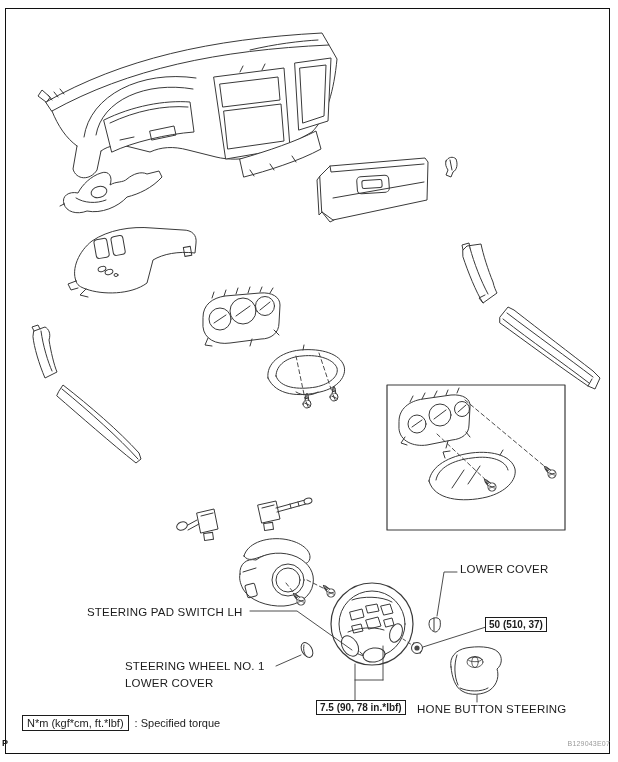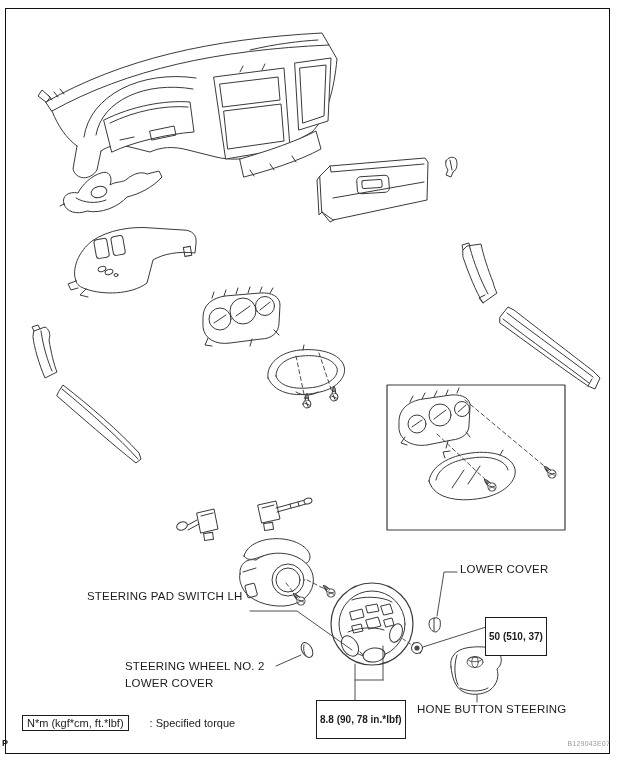--- a/index.html
+++ b/index.html
@@ -4,23 +4,23 @@
 <style>
   html,body{margin:0;padding:0;background:#ffffff;}
   .page{position:relative;width:618px;height:762px;background:#fff;overflow:hidden;
         font-family:"Liberation Sans",sans-serif;}
   .frame{position:absolute;left:5px;top:8px;width:605px;height:746px;
          border:1.6px solid #101010;box-sizing:border-box;}
   svg.art{position:absolute;left:0;top:0;}
   .lbl{position:absolute;font-size:11.5px;line-height:17px;color:#1c1c1c;
        white-space:nowrap;letter-spacing:.2px;}
   .torque-box{position:absolute;font-size:10px;font-weight:bold;color:#1c1c1c;
-       border:1.4px solid #1c1c1c;padding:13px 3px;background:#fff;white-space:nowrap;}
+       border:1.4px solid #1c1c1c;padding:1px 3px;background:#fff;white-space:nowrap;}
   .legend{position:absolute;left:22px;top:715px;display:flex;align-items:center;
-       gap:21px;font-size:11px;color:#1c1c1c;white-space:nowrap;}
+       gap:6px;font-size:11px;color:#1c1c1c;white-space:nowrap;}
   .legend-box{border:1.2px solid #1c1c1c;padding:1px 4px;}
   .page-marker{position:absolute;left:2px;top:738px;font-size:9px;font-weight:bold;color:#1c1c1c;}
   .doc-number{position:absolute;left:540px;top:740px;width:70px;text-align:right;
        font-size:7px;color:#9b9b9b;letter-spacing:.2px;}
 </style>
 </head>
 <body>
 
 <div class="page">
   <div class="frame"></div>
@@ -215,36 +215,36 @@
         <path d="M250,611 L297,611 L352,650"></path>
         <path d="M276,666 L301,655"></path>
         <path d="M457,572 L444,572 L437,616"></path>
         <path d="M486,627 L423,647"></path>
         <path d="M355,664 L355,701 M383,646 L383,680 M355,680 L383,680"></path>
         <path d="M477,695 L477,702"></path>
       </g>
     </g>
   </svg>
 
-  <div class="lbl" style="left:87px;top:588px">STEERING PAD SWITCH LH</div>
+  <div class="lbl" style="left:87px;top:604px">STEERING PAD SWITCH LH</div>
 
   <div class="lbl" style="left:125px;top:658px">
-    <div>STEERING WHEEL NO. 2</div>
+    <div>STEERING WHEEL NO. 1</div>
     <div>LOWER COVER</div>
   </div>
 
   <div class="lbl" style="left:460px;top:561px">
     <div>LOWER COVER</div>
   </div>
 
   <div class="lbl" style="left:417px;top:701px">HONE BUTTON STEERING</div>
 
   <div class="torque-box" style="left:485px;top:617px">50 (510, 37)</div>
 
-  <div class="torque-box" style="left:316px;top:700px">8.8 (90, 78 in.*lbf)</div>
+  <div class="torque-box" style="left:316px;top:700px">7.5 (90, 78 in.*lbf)</div>
 
   <div class="legend">
     <span class="legend-box">N*m (kgf*cm, ft.*lbf)</span>
     <span class="legend-desc">: Specified torque</span>
   </div>
 
   <div class="page-marker">P</div>
   <div class="doc-number">B129043E07</div>
 </div>
 

